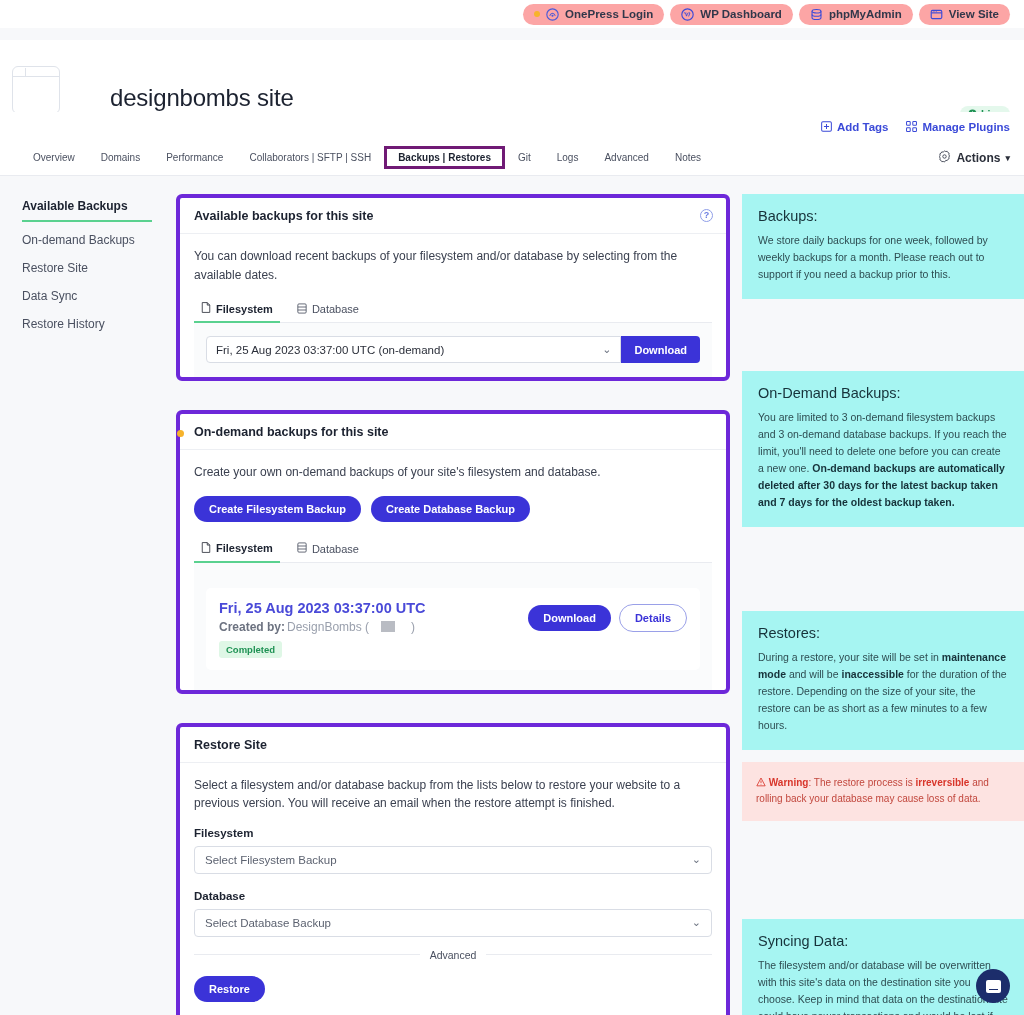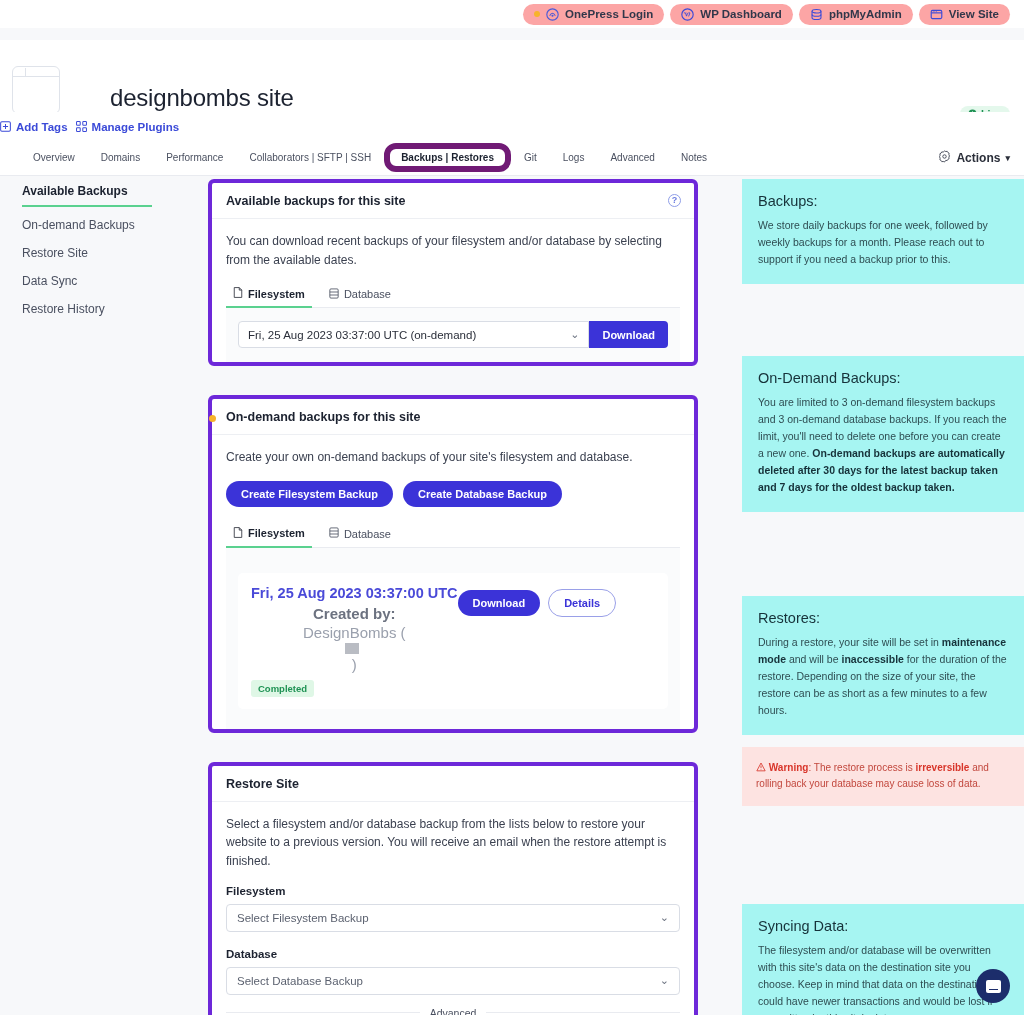--- a/index.html
+++ b/index.html
@@ -118,22 +118,23 @@
     color: #1f9254;
   }
 
   
   .action-row {
     position: absolute;
     top: 112px; left: 0; right: 0;
     height: 30px;
     background: #fff;
     display: flex;
-    align-items: center;
-    gap: 8px;
+    justify-content: flex-end;
+    align-items: center;
+    gap: 18px;
     padding-right: 14px;
   }
   .action-link {
     display: inline-flex;
     align-items: center;
     gap: 5px;
     color: #3b4ad8;
     font-size: 11.5px;
     font-weight: bold;
   }
@@ -152,42 +153,41 @@
   }
   .tab {
     font-size: 10px;
     color: #4a5060;
     padding: 5px 13px;
     white-space: nowrap;
   }
   .tab.active {
     font-weight: bold;
     color: #1c2230;
-    border: 6px solid #701a75;
-    border-radius: 12px;
+    border: 3px solid #701a75;
+    border-radius: 0;
     padding: 3px 11px;
   }
   .actions-menu {
     position: absolute;
     right: 14px;
     display: inline-flex;
     align-items: center;
     gap: 5px;
     font-size: 12px;
     font-weight: bold;
     color: #2b2f3a;
   }
 
   
   .page {
     position: absolute;
     top: 177px; left: 0; right: 0; bottom: 0;
     display: flex;
-    padding: 2px 0 0 0;
-    gap: 32px;
+    padding: 17px 0 0 0;
   }
 
   
   .leftnav {
     width: 176px;
     flex: 0 0 176px;
     padding-left: 22px;
   }
   .nav-item {
     font-size: 12px;
@@ -326,35 +326,35 @@
   .btn-row { display: flex; gap: 10px; margin-bottom: 16px; }
 
   
   .backup-item {
     background: #fff;
     border-radius: 5px;
     margin: 12px 0 0 0;
     padding: 12px 13px 12px 13px;
     display: flex;
     align-items: flex-start;
+    justify-content: space-between;
   }
   .bi-date {
     font-size: 14.5px;
     font-weight: bold;
     color: #4a4ad8;
     margin-bottom: 4px;
   }
   .bi-meta {
-    font-size: 15px;
+    font-size: 12px;
     color: #9aa0ad;
     display: flex;
     align-items: center;
     gap: 2px;
     margin-bottom: 7px;
-    flex-direction: column;
   }
   .bi-meta b { color: #6c7280; }
   .redact {
     display: inline-block;
     width: 14px; height: 11px;
     background: #b9bcc3;
     vertical-align: middle;
     margin: 0 14px 0 10px;
   }
   .badge-completed {

